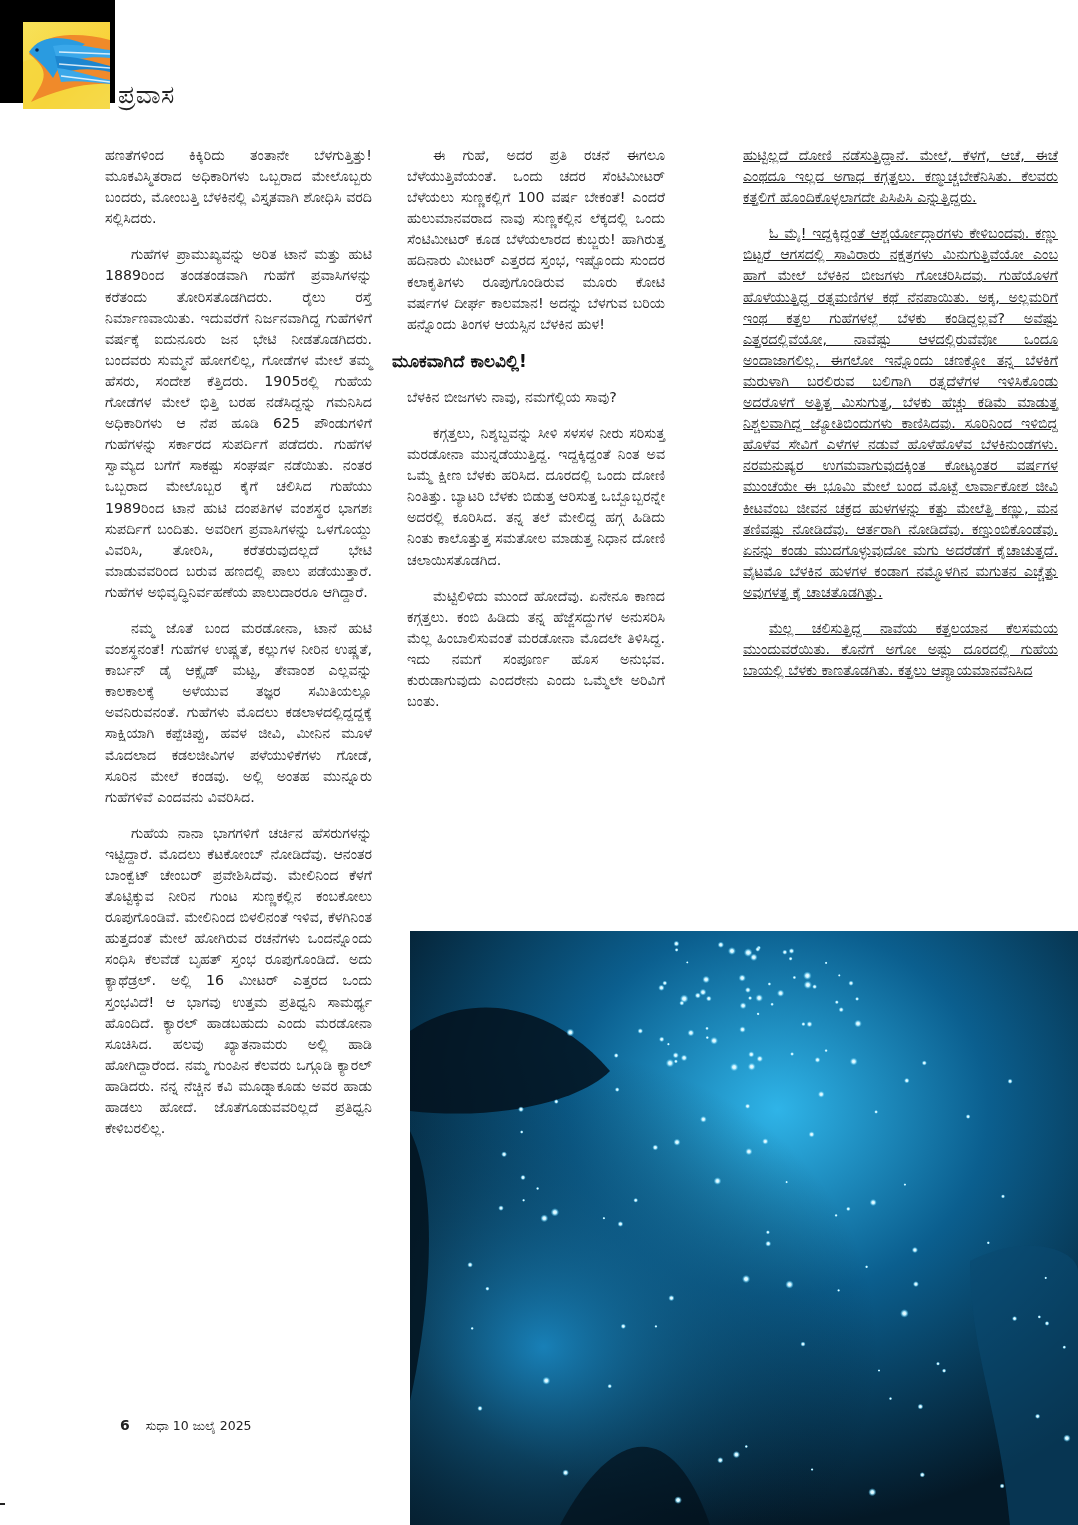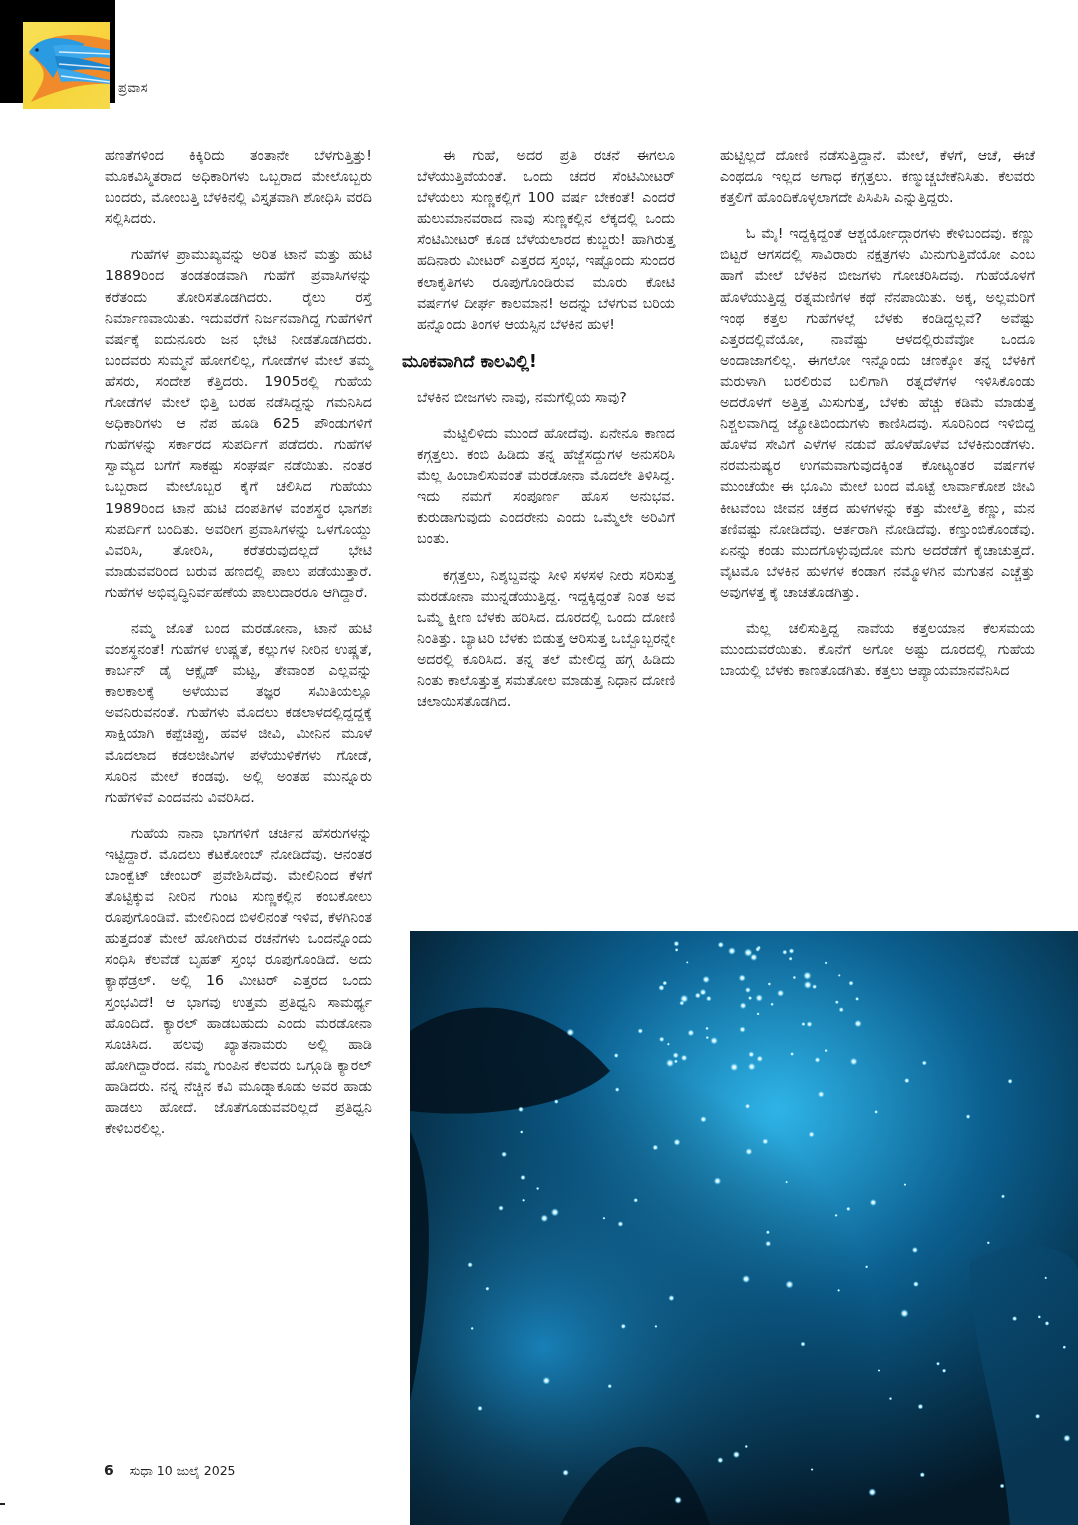--- a/index.html
+++ b/index.html
@@ -1,30 +1,30 @@
 <!DOCTYPE html>
 <html><head>
 <meta charset="utf-8">
 <style>
   html, body { margin:0; padding:0; background:#ffffff; }
   body { width:1078px; height:1525px; position:relative; overflow:hidden;
          font-family:"DejaVu Sans", "Liberation Sans", sans-serif; color:#1c1c1c; }
   .logo-black { position:absolute; left:0; top:0; width:115px; height:103px; background:#000; }
   .logo-tile { position:absolute; left:23px; top:22px; width:87px; height:87px; overflow:hidden;
                background:linear-gradient(135deg,#f7e25a 0%,#f9d23a 60%,#f6e98a 100%); }
-  .section-label { position:absolute; left:118px; top:80px; font-size:13px; color:#222; letter-spacing:0.5px; }
+  .section-label { position:absolute; left:118px; top:80px; font-size:25px; color:#222; letter-spacing:0.5px; }
   .col { position:absolute; top:130px; font-size:14.2px; line-height:21.1px; text-align:justify; }
   .col p { margin:15px; }
   .col p.indent { text-indent:26px; }
   .col-1 { left:90px; width:297px; }
-  .col-2 { left:402px; width:288px; }
-  .col-3 { left:705px; width:345px; }
+  .col-2 { left:392px; width:288px; }
+  .col-3 { left:728px; width:345px;text-decoration:underline; }
   .subhead { font-weight:bold; font-size:17px; line-height:22px; margin:4px 0 10px 0; color:#111; }
   .photo { position:absolute; left:410px; top:931px; width:668px; height:594px; overflow:hidden; background:#061e33; }
-  .folio { position:absolute; left:104px; top:1417px; font-size:12.5px; color:#222;margin-top:45px; }
+  .folio { position:absolute; left:120px; top:1417px; font-size:12.5px; color:#222; }
   .folio .pg { font-weight:bold; font-size:14px; margin-right:12px; }
   .crop-mark { position:absolute; left:0; top:1503px; width:5px; height:2px; background:#222; }
 </style>
 </head>
 <body>
 
 <div class="logo-black"></div>
 <div class="logo-tile">
   <svg width="87" height="87" viewBox="0 0 87 87">
     <path d="M0 87 L0 40 C20 30 40 50 87 40 L87 87 Z" fill="#f5d63c" opacity="0.8"></path>
@@ -43,22 +43,22 @@
   <p>ಹಣತೆಗಳಿಂದ ಕಿಕ್ಕಿರಿದು ತಂತಾನೇ ಬೆಳಗುತ್ತಿತ್ತು! ಮೂಕವಿಸ್ಮಿತರಾದ ಅಧಿಕಾರಿಗಳು ಒಬ್ಬರಾದ ಮೇಲೊಬ್ಬರು ಬಂದರು, ಮೋಂಬತ್ತಿ ಬೆಳಕಿನಲ್ಲಿ ವಿಸ್ತೃತವಾಗಿ ಶೋಧಿಸಿ ವರದಿ ಸಲ್ಲಿಸಿದರು.</p>
   <p class="indent">ಗುಹೆಗಳ ಪ್ರಾಮುಖ್ಯವನ್ನು ಅರಿತ ಟಾನೆ ಮತ್ತು ಹುಟಿ 1889ರಿಂದ ತಂಡತಂಡವಾಗಿ ಗುಹೆಗೆ ಪ್ರವಾಸಿಗಳನ್ನು ಕರೆತಂದು ತೋರಿಸತೊಡಗಿದರು. ರೈಲು ರಸ್ತೆ ನಿರ್ಮಾಣವಾಯಿತು. ಇದುವರೆಗೆ ನಿರ್ಜನವಾಗಿದ್ದ ಗುಹೆಗಳಿಗೆ ವರ್ಷಕ್ಕೆ ಐದುನೂರು ಜನ ಭೇಟಿ ನೀಡತೊಡಗಿದರು. ಬಂದವರು ಸುಮ್ಮನೆ ಹೋಗಲಿಲ್ಲ, ಗೋಡೆಗಳ ಮೇಲೆ ತಮ್ಮ ಹೆಸರು, ಸಂದೇಶ ಕೆತ್ತಿದರು. 1905ರಲ್ಲಿ ಗುಹೆಯ ಗೋಡೆಗಳ ಮೇಲೆ ಭಿತ್ತಿ ಬರಹ ನಡೆಸಿದ್ದನ್ನು ಗಮನಿಸಿದ ಅಧಿಕಾರಿಗಳು ಆ ನೆಪ ಹೂಡಿ 625 ಪೌಂಡುಗಳಿಗೆ ಗುಹೆಗಳನ್ನು ಸರ್ಕಾರದ ಸುಪರ್ದಿಗೆ ಪಡೆದರು. ಗುಹೆಗಳ ಸ್ವಾಮ್ಯದ ಬಗೆಗೆ ಸಾಕಷ್ಟು ಸಂಘರ್ಷ ನಡೆಯಿತು. ನಂತರ ಒಬ್ಬರಾದ ಮೇಲೊಬ್ಬರ ಕೈಗೆ ಚಲಿಸಿದ ಗುಹೆಯು 1989ರಿಂದ ಟಾನೆ ಹುಟಿ ದಂಪತಿಗಳ ವಂಶಸ್ಥರ ಭಾಗಶಃ ಸುಪರ್ದಿಗೆ ಬಂದಿತು. ಅವರೀಗ ಪ್ರವಾಸಿಗಳನ್ನು ಒಳಗೊಯ್ದು ವಿವರಿಸಿ, ತೋರಿಸಿ, ಕರೆತರುವುದಲ್ಲದೆ ಭೇಟಿ ಮಾಡುವವರಿಂದ ಬರುವ ಹಣದಲ್ಲಿ ಪಾಲು ಪಡೆಯುತ್ತಾರೆ. ಗುಹೆಗಳ ಅಭಿವೃದ್ಧಿನಿರ್ವಹಣೆಯ ಪಾಲುದಾರರೂ ಆಗಿದ್ದಾರೆ.</p>
   <p class="indent">ನಮ್ಮ ಜೊತೆ ಬಂದ ಮರಡೋನಾ, ಟಾನೆ ಹುಟಿ ವಂಶಸ್ಥನಂತೆ! ಗುಹೆಗಳ ಉಷ್ಣತೆ, ಕಲ್ಲುಗಳ ನೀರಿನ ಉಷ್ಣತೆ, ಕಾರ್ಬನ್ ಡೈ ಆಕ್ಸೈಡ್ ಮಟ್ಟ, ತೇವಾಂಶ ಎಲ್ಲವನ್ನು ಕಾಲಕಾಲಕ್ಕೆ ಅಳೆಯುವ ತಜ್ಞರ ಸಮಿತಿಯಲ್ಲೂ ಅವನಿರುವನಂತೆ. ಗುಹೆಗಳು ಮೊದಲು ಕಡಲಾಳದಲ್ಲಿದ್ದದ್ದಕ್ಕೆ ಸಾಕ್ಷಿಯಾಗಿ ಕಪ್ಪೆಚಿಪ್ಪು, ಹವಳ ಜೀವಿ, ಮೀನಿನ ಮೂಳೆ ಮೊದಲಾದ ಕಡಲಜೀವಿಗಳ ಪಳೆಯುಳಿಕೆಗಳು ಗೋಡೆ, ಸೂರಿನ ಮೇಲೆ ಕಂಡವು. ಅಲ್ಲಿ ಅಂತಹ ಮುನ್ನೂರು ಗುಹೆಗಳಿವೆ ಎಂದವನು ವಿವರಿಸಿದ.</p>
   <p class="indent">ಗುಹೆಯ ನಾನಾ ಭಾಗಗಳಿಗೆ ಚರ್ಚಿನ ಹೆಸರುಗಳನ್ನು ಇಟ್ಟಿದ್ದಾರೆ. ಮೊದಲು ಕೆಟಕೋಂಬ್ ನೋಡಿದೆವು. ಆನಂತರ ಬಾಂಕ್ವೆಟ್ ಚೇಂಬರ್ ಪ್ರವೇಶಿಸಿದೆವು. ಮೇಲಿನಿಂದ ಕೆಳಗೆ ತೊಟ್ಟಿಕ್ಕುವ ನೀರಿನ ಗುಂಟ ಸುಣ್ಣಕಲ್ಲಿನ ಕಂಬಕೋಲು ರೂಪುಗೊಂಡಿವೆ. ಮೇಲಿನಿಂದ ಬಿಳಲಿನಂತೆ ಇಳಿವ, ಕೆಳಗಿನಿಂತ ಹುತ್ತದಂತೆ ಮೇಲೆ ಹೋಗಿರುವ ರಚನೆಗಳು ಒಂದನ್ನೊಂದು ಸಂಧಿಸಿ ಕೆಲವೆಡೆ ಬೃಹತ್ ಸ್ತಂಭ ರೂಪುಗೊಂಡಿದೆ. ಅದು ಕ್ಯಾಥೆಡ್ರಲ್. ಅಲ್ಲಿ 16 ಮೀಟರ್ ಎತ್ತರದ ಒಂದು ಸ್ತಂಭವಿದೆ! ಆ ಭಾಗವು ಉತ್ತಮ ಪ್ರತಿಧ್ವನಿ ಸಾಮರ್ಥ್ಯ ಹೊಂದಿದೆ. ಕ್ಯಾರಲ್ ಹಾಡಬಹುದು ಎಂದು ಮರಡೋನಾ ಸೂಚಿಸಿದ. ಹಲವು ಖ್ಯಾತನಾಮರು ಅಲ್ಲಿ ಹಾಡಿ ಹೋಗಿದ್ದಾರೆಂದ. ನಮ್ಮ ಗುಂಪಿನ ಕೆಲವರು ಒಗ್ಗೂಡಿ ಕ್ಯಾರಲ್ ಹಾಡಿದರು. ನನ್ನ ನೆಚ್ಚಿನ ಕವಿ ಮೂಡ್ನಾಕೂಡು ಅವರ ಹಾಡು ಹಾಡಲು ಹೋದೆ. ಜೊತೆಗೂಡುವವರಿಲ್ಲದೆ ಪ್ರತಿಧ್ವನಿ ಕೇಳಿಬರಲಿಲ್ಲ.</p>
 </div>
 
 <div class="col col-2">
   <p class="indent">ಈ ಗುಹೆ, ಅದರ ಪ್ರತಿ ರಚನೆ ಈಗಲೂ ಬೆಳೆಯುತ್ತಿವೆಯಂತೆ. ಒಂದು ಚದರ ಸೆಂಟಿಮೀಟರ್ ಬೆಳೆಯಲು ಸುಣ್ಣಕಲ್ಲಿಗೆ 100 ವರ್ಷ ಬೇಕಂತೆ! ಎಂದರೆ ಹುಲುಮಾನವರಾದ ನಾವು ಸುಣ್ಣಕಲ್ಲಿನ ಲೆಕ್ಕದಲ್ಲಿ ಒಂದು ಸೆಂಟಿಮೀಟರ್ ಕೂಡ ಬೆಳೆಯಲಾರದ ಕುಬ್ಜರು! ಹಾಗಿರುತ್ತ ಹದಿನಾರು ಮೀಟರ್ ಎತ್ತರದ ಸ್ತಂಭ, ಇಷ್ಟೊಂದು ಸುಂದರ ಕಲಾಕೃತಿಗಳು ರೂಪುಗೊಂಡಿರುವ ಮೂರು ಕೋಟಿ ವರ್ಷಗಳ ದೀರ್ಘ ಕಾಲಮಾನ! ಅದನ್ನು ಬೆಳಗುವ ಬರಿಯ ಹನ್ನೊಂದು ತಿಂಗಳ ಆಯಸ್ಸಿನ ಬೆಳಕಿನ ಹುಳ!</p>
   <div class="subhead">ಮೂಕವಾಗಿದೆ ಕಾಲವಿಲ್ಲಿ!</div>
   <p>ಬೆಳಕಿನ ಬೀಜಗಳು ನಾವು, ನಮಗೆಲ್ಲಿಯ ಸಾವು?</p>
+  <p class="indent">ಕಗ್ಗತ್ತಲು, ನಿಶ್ಶಬ್ದವನ್ನು ಸೀಳಿ ಸಳಸಳ ನೀರು ಸರಿಸುತ್ತ ಮರಡೋನಾ ಮುನ್ನಡೆಯುತ್ತಿದ್ದ. ಇದ್ದಕ್ಕಿದ್ದಂತೆ ನಿಂತ ಅವ ಒಮ್ಮೆ ಕ್ಷೀಣ ಬೆಳಕು ಹರಿಸಿದ. ದೂರದಲ್ಲಿ ಒಂದು ದೋಣಿ ನಿಂತಿತ್ತು. ಬ್ಯಾಟರಿ ಬೆಳಕು ಬಿಡುತ್ತ ಆರಿಸುತ್ತ ಒಬ್ಬೊಬ್ಬರನ್ನೇ ಅದರಲ್ಲಿ ಕೂರಿಸಿದ. ತನ್ನ ತಲೆ ಮೇಲಿದ್ದ ಹಗ್ಗ ಹಿಡಿದು ನಿಂತು ಕಾಲೊತ್ತುತ್ತ ಸಮತೋಲ ಮಾಡುತ್ತ ನಿಧಾನ ದೋಣಿ ಚಲಾಯಿಸತೊಡಗಿದ.</p>
   <p class="indent">ಮೆಟ್ಟಿಲಿಳಿದು ಮುಂದೆ ಹೋದೆವು. ಏನೇನೂ ಕಾಣದ ಕಗ್ಗತ್ತಲು. ಕಂಬಿ ಹಿಡಿದು ತನ್ನ ಹೆಜ್ಜೆಸದ್ದುಗಳ ಅನುಸರಿಸಿ ಮೆಲ್ಲ ಹಿಂಬಾಲಿಸುವಂತೆ ಮರಡೋನಾ ಮೊದಲೇ ತಿಳಿಸಿದ್ದ. ಇದು ನಮಗೆ ಸಂಪೂರ್ಣ ಹೊಸ ಅನುಭವ. ಕುರುಡಾಗುವುದು ಎಂದರೇನು ಎಂದು ಒಮ್ಮೆಲೇ ಅರಿವಿಗೆ ಬಂತು.</p>
-  <p class="indent">ಕಗ್ಗತ್ತಲು, ನಿಶ್ಶಬ್ದವನ್ನು ಸೀಳಿ ಸಳಸಳ ನೀರು ಸರಿಸುತ್ತ ಮರಡೋನಾ ಮುನ್ನಡೆಯುತ್ತಿದ್ದ. ಇದ್ದಕ್ಕಿದ್ದಂತೆ ನಿಂತ ಅವ ಒಮ್ಮೆ ಕ್ಷೀಣ ಬೆಳಕು ಹರಿಸಿದ. ದೂರದಲ್ಲಿ ಒಂದು ದೋಣಿ ನಿಂತಿತ್ತು. ಬ್ಯಾಟರಿ ಬೆಳಕು ಬಿಡುತ್ತ ಆರಿಸುತ್ತ ಒಬ್ಬೊಬ್ಬರನ್ನೇ ಅದರಲ್ಲಿ ಕೂರಿಸಿದ. ತನ್ನ ತಲೆ ಮೇಲಿದ್ದ ಹಗ್ಗ ಹಿಡಿದು ನಿಂತು ಕಾಲೊತ್ತುತ್ತ ಸಮತೋಲ ಮಾಡುತ್ತ ನಿಧಾನ ದೋಣಿ ಚಲಾಯಿಸತೊಡಗಿದ.</p>
 </div>
 
 <div class="col col-3">
   <p>ಹುಟ್ಟಿಲ್ಲದೆ ದೋಣಿ ನಡೆಸುತ್ತಿದ್ದಾನೆ. ಮೇಲೆ, ಕೆಳಗೆ, ಆಚೆ, ಈಚೆ ಎಂಥದೂ ಇಲ್ಲದ ಅಗಾಧ ಕಗ್ಗತ್ತಲು. ಕಣ್ಮುಚ್ಚಬೇಕೆನಿಸಿತು. ಕೆಲವರು ಕತ್ತಲಿಗೆ ಹೊಂದಿಕೊಳ್ಳಲಾಗದೇ ಪಿಸಿಪಿಸಿ ಎನ್ನುತ್ತಿದ್ದರು.</p>
   <p class="indent">ಓ ಮೈ! ಇದ್ದಕ್ಕಿದ್ದಂತೆ ಆಶ್ಚರ್ಯೋದ್ಗಾರಗಳು ಕೇಳಿಬಂದವು. ಕಣ್ಣು ಬಿಟ್ಟರೆ ಆಗಸದಲ್ಲಿ ಸಾವಿರಾರು ನಕ್ಷತ್ರಗಳು ಮಿನುಗುತ್ತಿವೆಯೋ ಎಂಬ ಹಾಗೆ ಮೇಲೆ ಬೆಳಕಿನ ಬೀಜಗಳು ಗೋಚರಿಸಿದವು. ಗುಹೆಯೊಳಗೆ ಹೊಳೆಯುತ್ತಿದ್ದ ರತ್ನಮಣಿಗಳ ಕಥೆ ನೆನಪಾಯಿತು. ಅಕ್ಕ, ಅಲ್ಲಮರಿಗೆ ಇಂಥ ಕತ್ತಲ ಗುಹೆಗಳಲ್ಲೆ ಬೆಳಕು ಕಂಡಿದ್ದಲ್ಲವೆ? ಅವೆಷ್ಟು ಎತ್ತರದಲ್ಲಿವೆಯೋ, ನಾವೆಷ್ಟು ಆಳದಲ್ಲಿರುವೆವೋ ಒಂದೂ ಅಂದಾಜಾಗಲಿಲ್ಲ. ಈಗಲೋ ಇನ್ನೊಂದು ಚಣಕ್ಕೋ ತನ್ನ ಬೆಳಕಿಗೆ ಮರುಳಾಗಿ ಬರಲಿರುವ ಬಲಿಗಾಗಿ ರತ್ನದೆಳೆಗಳ ಇಳಿಸಿಕೊಂಡು ಅದರೊಳಗೆ ಅತ್ತಿತ್ತ ಮಿಸುಗುತ್ತ, ಬೆಳಕು ಹೆಚ್ಚು ಕಡಿಮೆ ಮಾಡುತ್ತ ನಿಶ್ಚಲವಾಗಿದ್ದ ಜ್ಯೋತಿಬಿಂದುಗಳು ಕಾಣಿಸಿದವು. ಸೂರಿನಿಂದ ಇಳಿಬಿದ್ದ ಹೊಳೆವ ಸೇವಿಗೆ ಎಳೆಗಳ ನಡುವೆ ಹೊಳೆಹೊಳೆವ ಬೆಳಕಿನುಂಡೆಗಳು. ನರಮನುಷ್ಯರ ಉಗಮವಾಗುವುದಕ್ಕಿಂತ ಕೋಟ್ಯಂತರ ವರ್ಷಗಳ ಮುಂಚೆಯೇ ಈ ಭೂಮಿ ಮೇಲೆ ಬಂದ ಮೊಟ್ಟೆ ಲಾರ್ವಾಕೋಶ ಜೀವಿ ಕೀಟವೆಂಬ ಜೀವನ ಚಕ್ರದ ಹುಳಗಳನ್ನು ಕತ್ತು ಮೇಲೆತ್ತಿ ಕಣ್ಣು, ಮನ ತಣಿವಷ್ಟು ನೋಡಿದೆವು. ಆರ್ತರಾಗಿ ನೋಡಿದೆವು. ಕಣ್ತುಂಬಿಕೊಂಡೆವು. ಏನನ್ನು ಕಂಡು ಮುದಗೊಳ್ಳುವುದೋ ಮಗು ಅದರೆಡೆಗೆ ಕೈಚಾಚುತ್ತದೆ. ವೈಟಮೊ ಬೆಳಕಿನ ಹುಳಗಳ ಕಂಡಾಗ ನಮ್ಮೊಳಗಿನ ಮಗುತನ ಎಚ್ಚೆತ್ತು ಅವುಗಳತ್ತ ಕೈ ಚಾಚತೊಡಗಿತ್ತು.</p>
   <p class="indent">ಮೆಲ್ಲ ಚಲಿಸುತ್ತಿದ್ದ ನಾವೆಯ ಕತ್ತಲಯಾನ ಕೆಲಸಮಯ ಮುಂದುವರೆಯಿತು. ಕೊನೆಗೆ ಅಗೋ ಅಷ್ಟು ದೂರದಲ್ಲಿ ಗುಹೆಯ ಬಾಯಲ್ಲಿ ಬೆಳಕು ಕಾಣತೊಡಗಿತು. ಕತ್ತಲು ಆಪ್ಯಾಯಮಾನವೆನಿಸಿದ</p>
 </div>
 
 <div class="photo">
   <svg id="photo-svg" width="668" height="594" viewBox="0 0 668 594">

